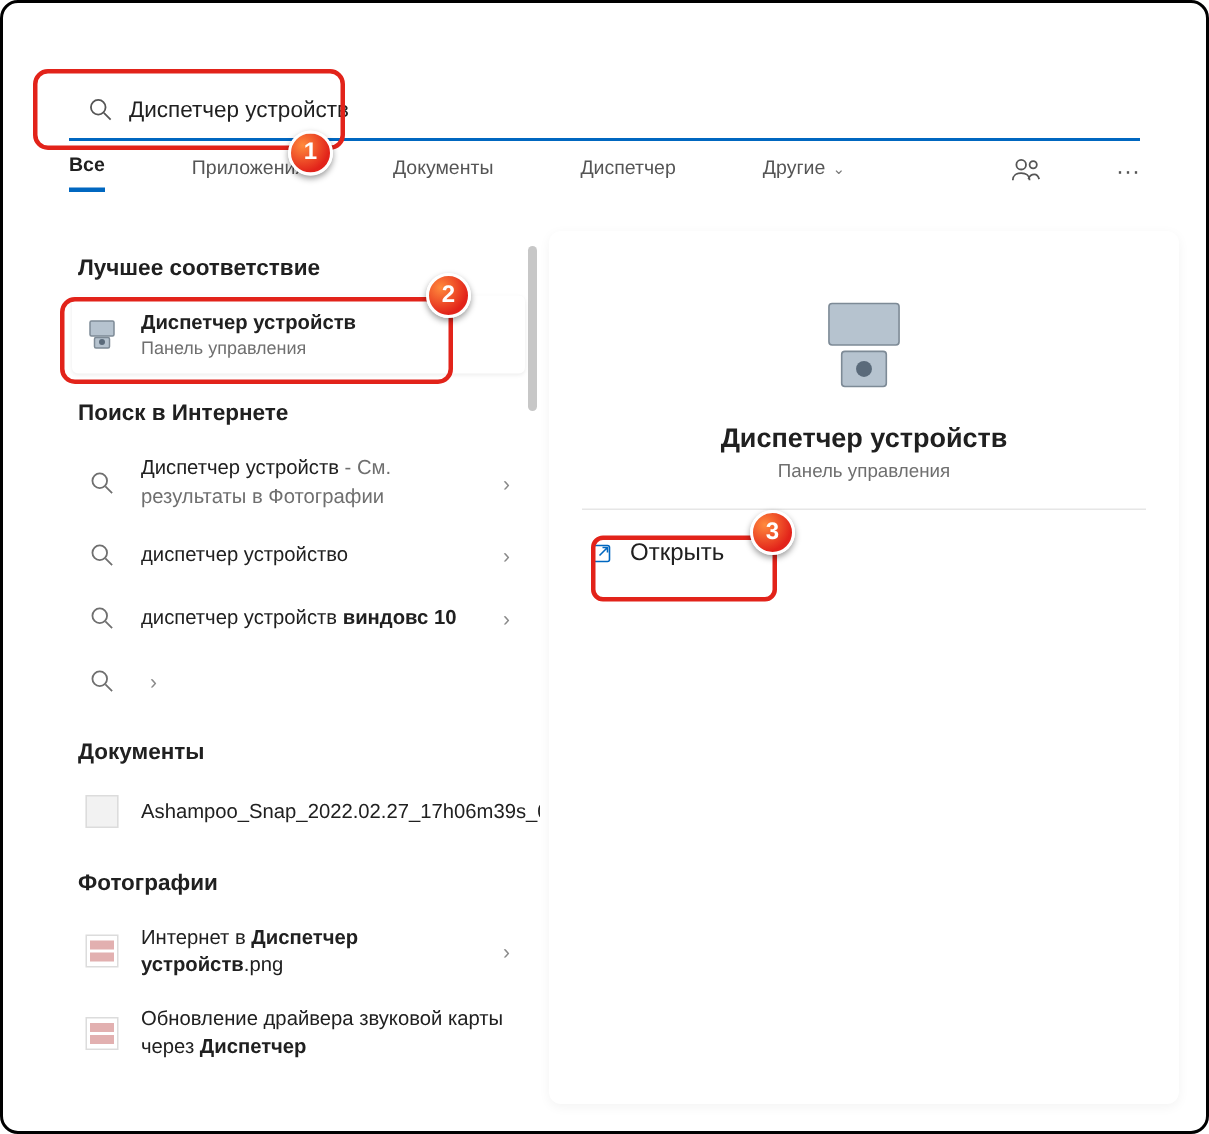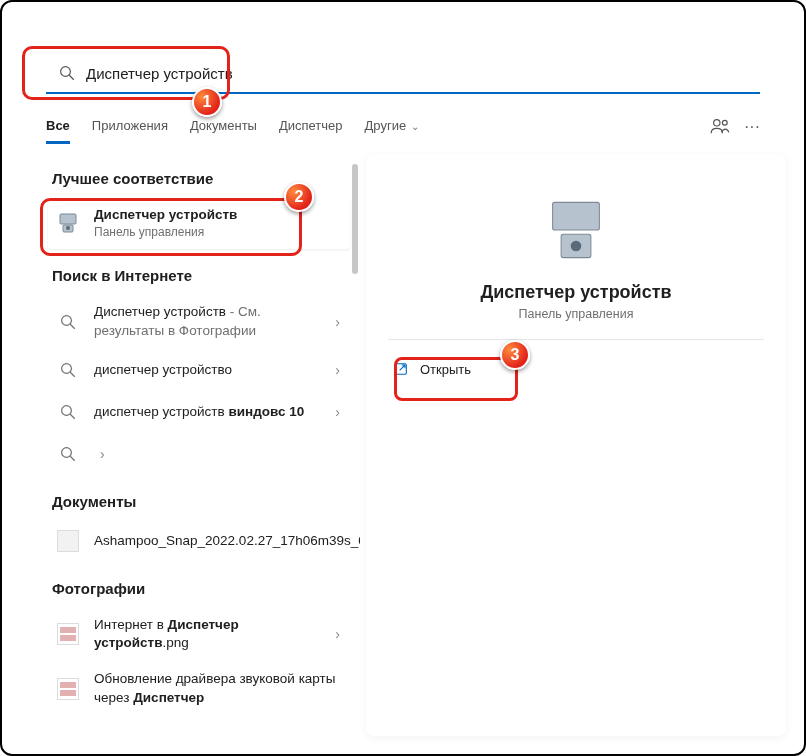--- a/index.html
+++ b/index.html
@@ -2,21 +2,21 @@
 <html><head>
 <meta charset="utf-8">
 <style>
   * { box-sizing: border-box; margin: 0; padding: 0; font-family: "Segoe UI", Arial, sans-serif; }
   body { width: 806px; height: 756px; background: #fff; border: 2px solid #000; border-radius: 12px; position: relative; overflow: hidden; }
 
   .search-bar { position: absolute; top: 52px; left: 44px; right: 44px; height: 40px; border-bottom: 2px solid #0067c0; display: flex; align-items: center; padding: 0 8px; }
   .search-bar .icon { width: 18px; height: 18px; margin-right: 10px; margin-left: 4px; }
   .search-bar input { border: none; outline: none; font-size: 15px; flex: 1; background: transparent; color: #202020; }
 
-  .tabs { position: absolute; top: 116px; left: 44px; right: 44px; display: flex; font-size: 13px; color: #555; }
+  .tabs { position: absolute; top: 100px; left: 44px; right: 44px; display: flex; align-items: center; font-size: 13px; color: #555; gap: 36px; }
   .tab { margin-right: 22px; padding-bottom: 8px; cursor: pointer; }
   .tab.active { color: #202020; font-weight: 600; border-bottom: 3px solid #0067c0; }
   .tab .chev { font-size: 10px; margin-left: 2px; color: #777; }
   .tabs-spacer { flex: 1; }
   .tabs .right-icon { margin-left: 14px; color: #555; cursor: pointer; font-size: 16px; }
 
   .content { position: absolute; top: 152px; left: 18px; right: 18px; bottom: 18px; display: flex; }
 
   .left { flex: 0 0 340px; padding: 10px 10px 0 28px; overflow: hidden; position: relative; }
   .scrollbar { position: absolute; top: 10px; right: 2px; width: 6px; height: 110px; background: #c7c7c7; border-radius: 3px; }
@@ -31,21 +31,21 @@
   .result .rtext .light { color: #6f6f6f; }
   .result .chevr { color: #8a8a8a; font-size: 14px; margin-left: 6px; }
 
   .right { flex: 1; padding: 30px 20px 0 20px; background: #fff; border-radius: 8px; margin-left: 6px; box-shadow: 0 2px 8px rgba(0,0,0,0.05); }
   .right .big-icon { width: 68px; height: 68px; margin: 12px auto 18px auto; display: block; }
   .right .title { text-align: center; font-size: 18px; font-weight: 600; color: #202020; }
   .right .subtitle { text-align: center; font-size: 12.5px; color: #6f6f6f; margin-top: 4px; margin-bottom: 18px; }
   .divider { height: 1px; background: #e6e6e6; margin: 10px 2px; }
   .open-row { display: flex; align-items: center; padding: 10px 6px; cursor: pointer; border-radius: 4px; }
   .open-row .oicon { width: 18px; height: 18px; margin-right: 10px; color: #0067c0; display: flex; align-items: center; justify-content: center; }
-  .open-row .olabel { font-size: 13px; color: #202020; }
+  .open-row .olabel { font-size: 16px; color: #202020; }
 
   
   .hl { position: absolute; border: 3px solid #e2231a; border-radius: 10px; pointer-events: none; }
   .hl1 { top: 44px; left: 20px; width: 208px; height: 54px; }
   .hl2 { top: 196px; left: 38px; width: 262px; height: 58px; }
   .hl3 { top: 355px; left: 392px; width: 124px; height: 44px; border-radius: 8px; }
 
   .badge { position: absolute; width: 30px; height: 30px; border-radius: 50%; background: radial-gradient(circle at 30% 30%, #ff8a3c, #e2231a 70%); border: 2px solid #fff; box-shadow: 0 2px 4px rgba(0,0,0,0.4); color: #fff; font-weight: 700; font-size: 16px; display: flex; align-items: center; justify-content: center; pointer-events: none; }
   .b1 { top: 85px; left: 190px; }
   .b2 { top: 180px; left: 282px; }

